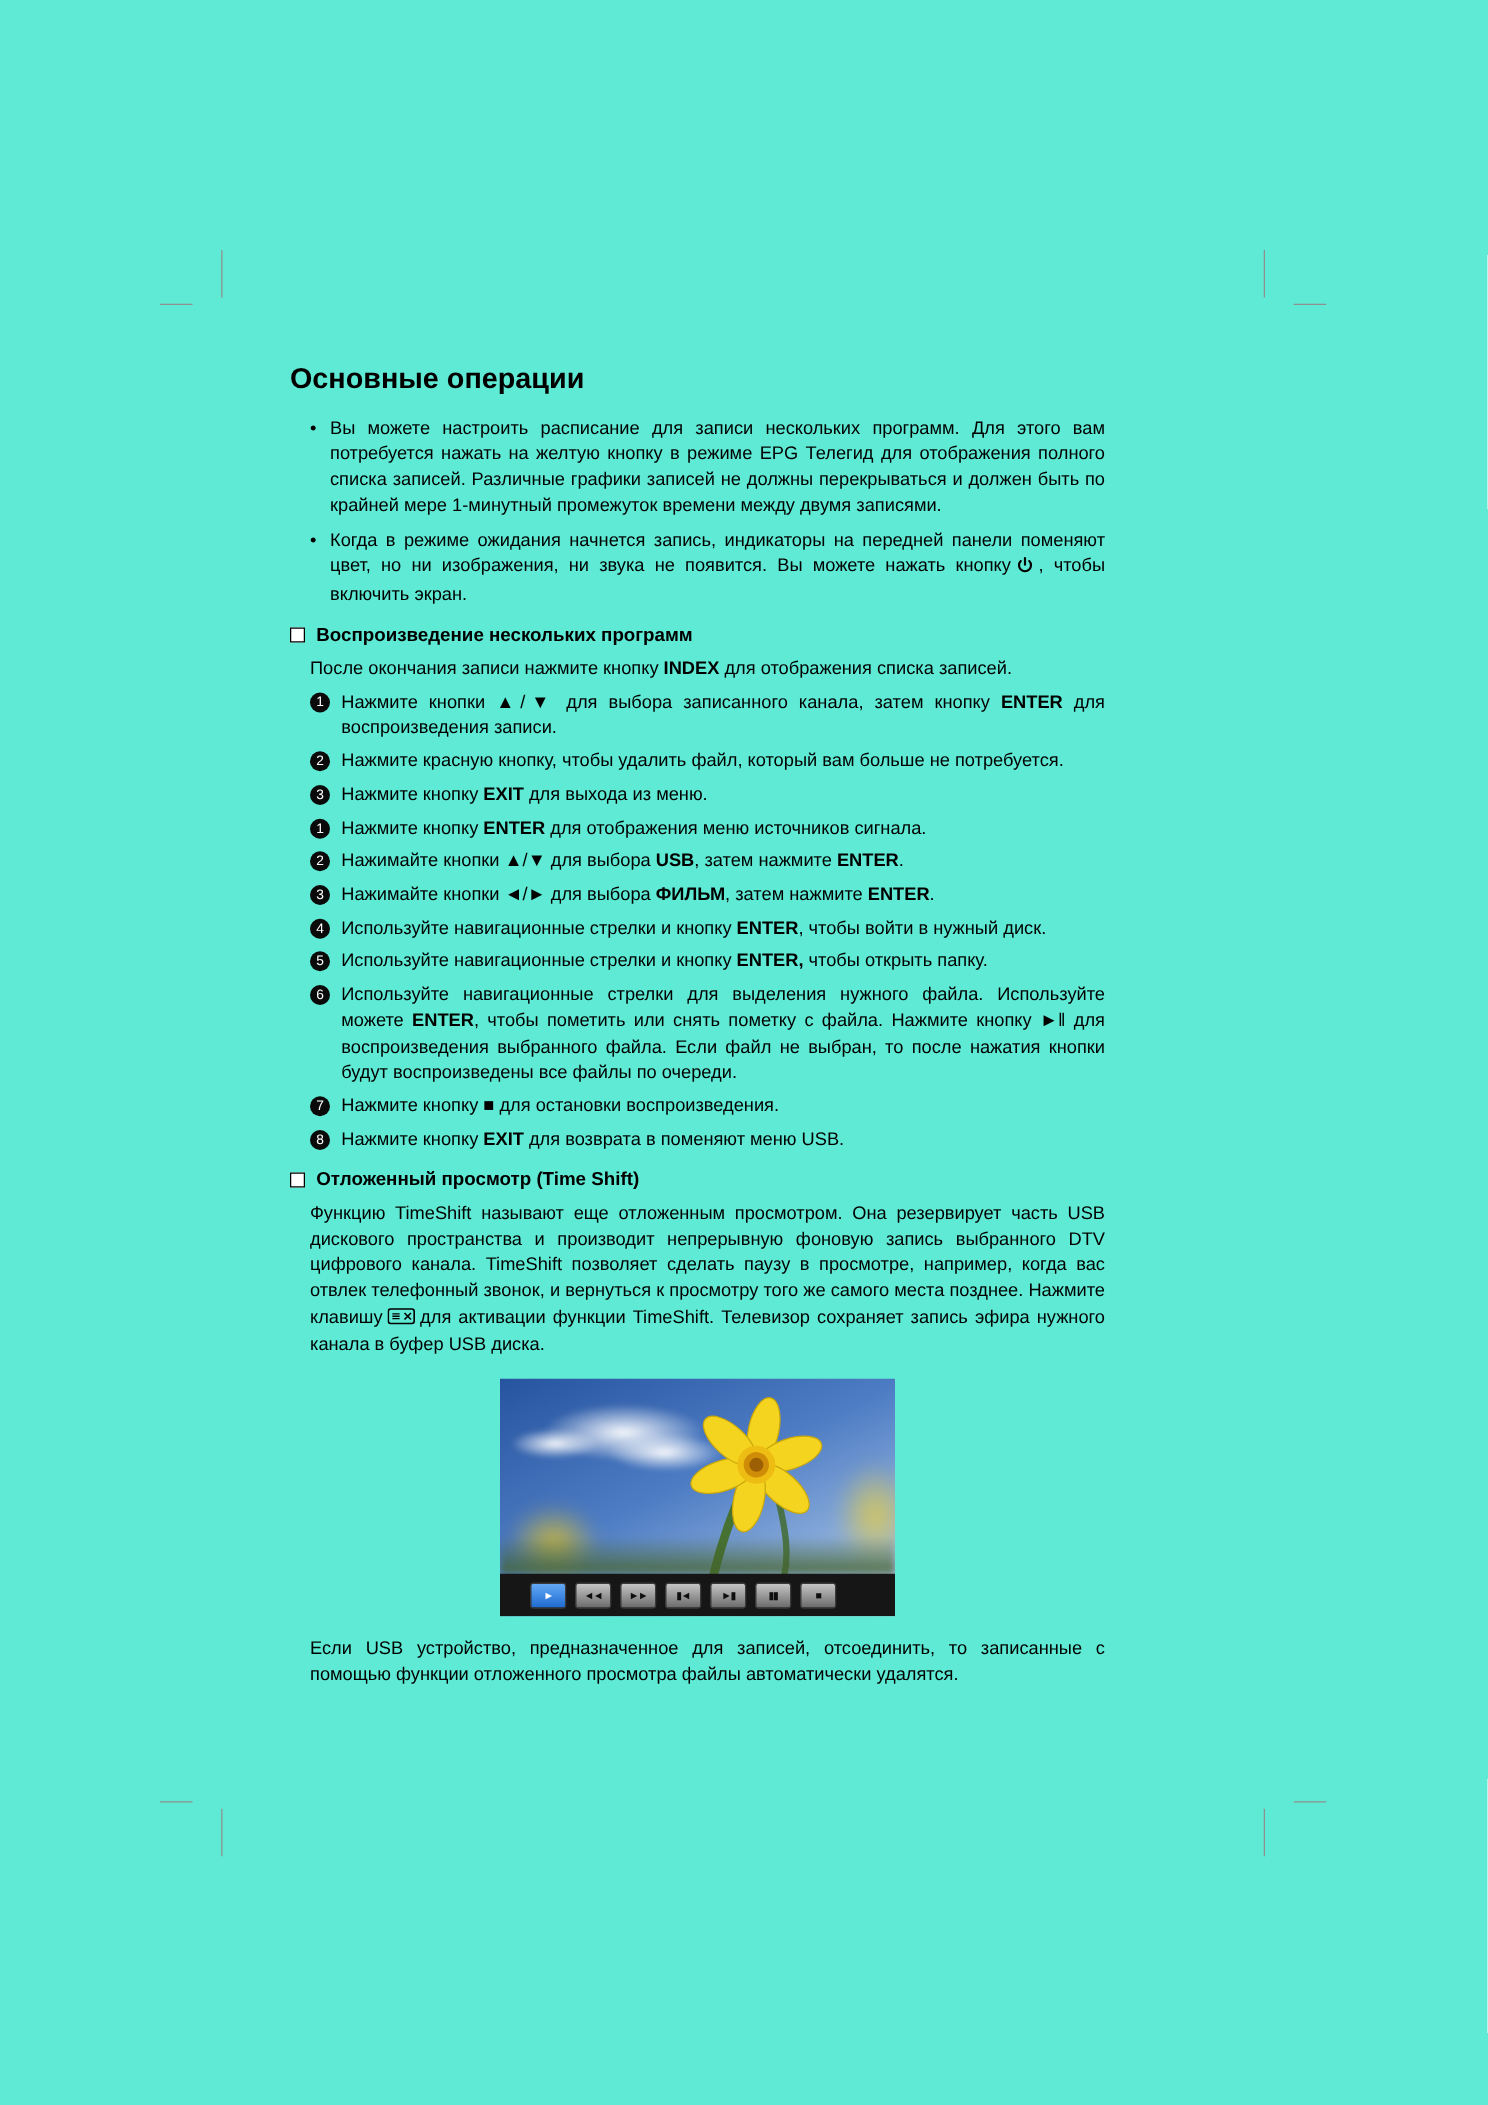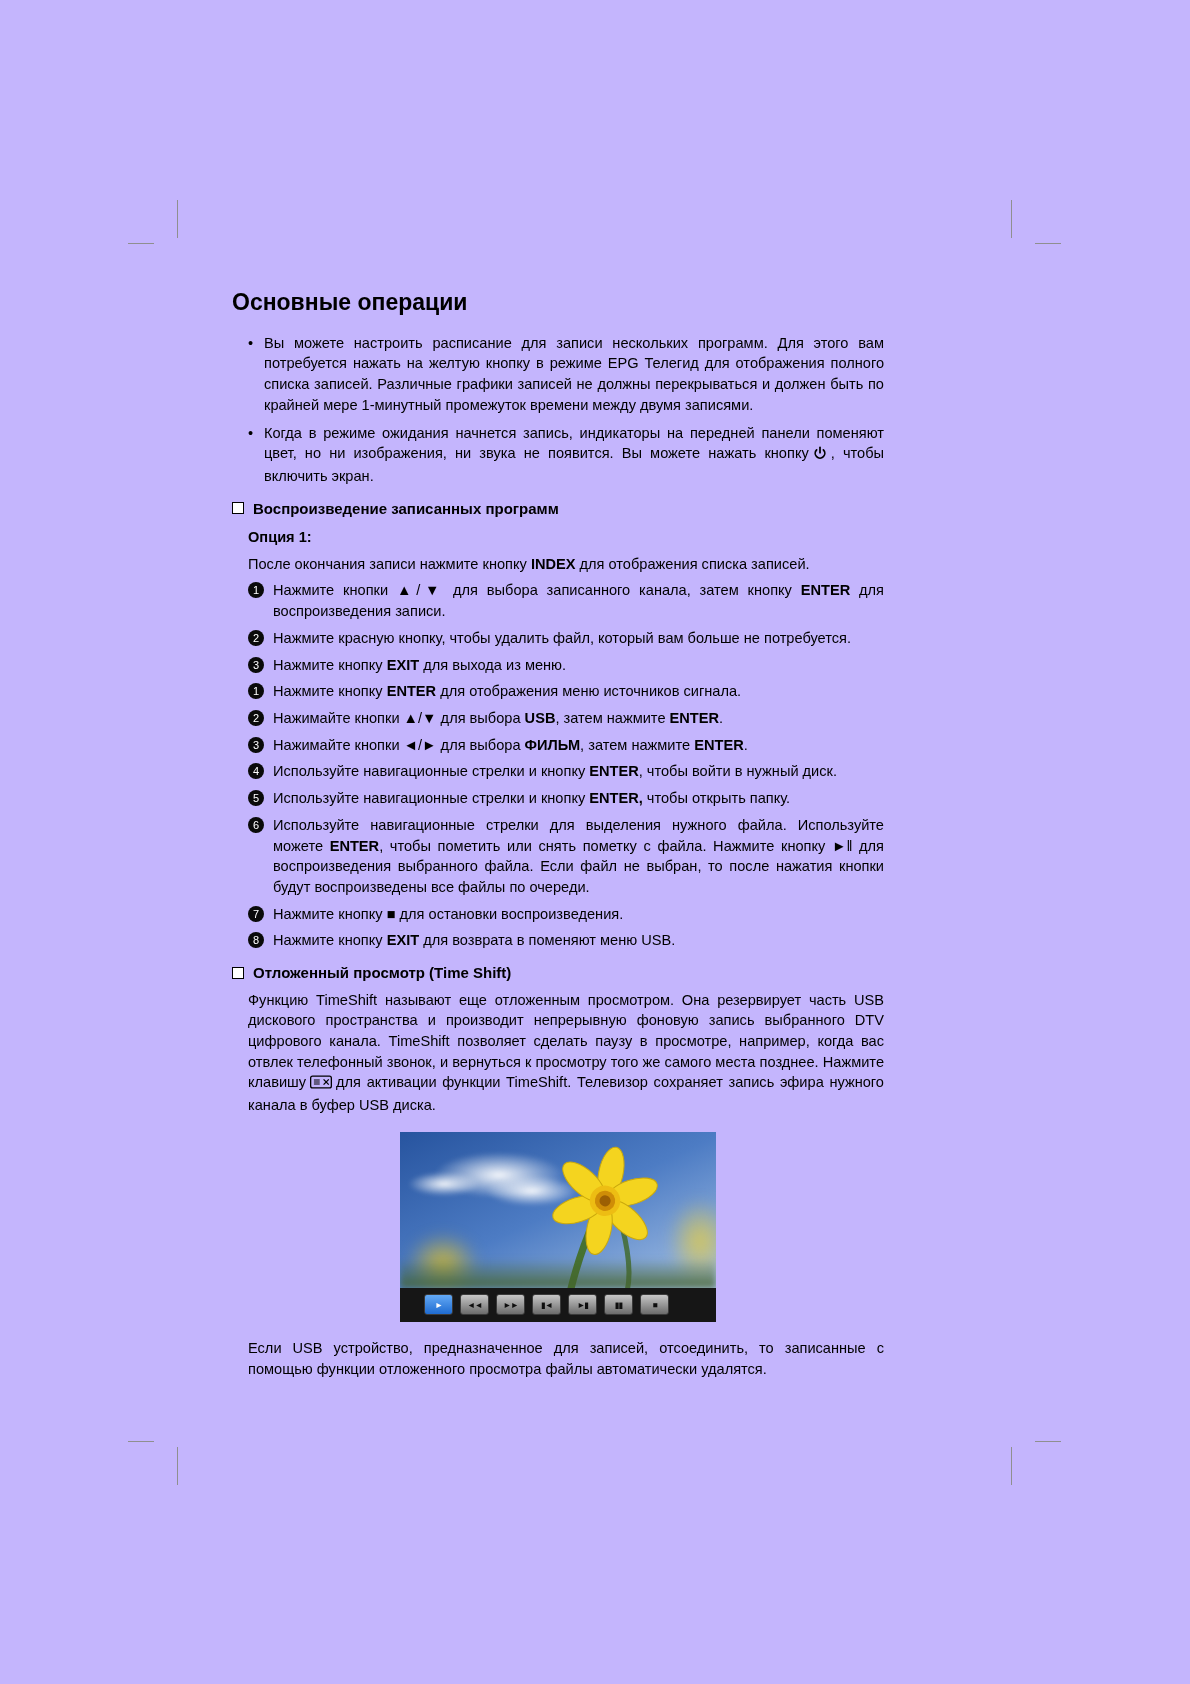--- a/index.html
+++ b/index.html
@@ -1,17 +1,17 @@
 <!DOCTYPE html>
 <html><head>
 <meta charset="utf-8">
 <style>
   html,body{margin:0;padding:0;background:#ffffff;}
   body{font-family:"Liberation Sans",sans-serif;color:#000;}
-  .page{position:relative;width:1190px;height:1684px;background:#c4b5fd;overflow:hidden;}
+  .page{position:relative;width:1190px;height:1684px;background:#5eead4;overflow:hidden;}
   .crop{position:absolute;background:#8f8f8f;}
   .content{position:absolute;left:232px;top:286px;width:652px;font-size:14.6px;line-height:1.42;}
   h1.title{font-size:23px;font-weight:bold;margin:0 0 14px 0;}
   .jt{text-align:justify;margin:0;flex:1;}
   b{font-weight:bold;}
   .bullet{display:flex;gap:7px;padding-left:16px;margin:7px 0;}
   .bullet .marker{flex:0 0 9px;}
   .section-h{display:flex;align-items:center;gap:9px;font-weight:bold;font-size:15px;margin:11px 0 6px 0;}
   .sq{width:10px;height:10px;border:1.6px solid #000;flex:0 0 auto;background:#fff;}
   .opt-label{font-weight:bold;padding-left:16px;margin:8px 0 4px 0;}
@@ -72,24 +72,23 @@
       <p class="jt">
         <span>Когда в режиме ожидания начнется запись, индикаторы на передней панели поменяют цвет, но ни изображения, ни звука не появится. Вы можете нажать кнопку</span><span class="icon-inline"><svg width="14" height="14" viewBox="0 0 24 24">
               <path d="M12 2.5v9" stroke="#000" stroke-width="3" stroke-linecap="round"></path>
               <path d="M6.2 6.6a8.2 8.2 0 1 0 11.6 0" fill="none" stroke="#000" stroke-width="3" stroke-linecap="round"></path>
             </svg></span><span>, чтобы включить экран.</span>
       </p>
     </div>
 
     <div class="section-h">
       <span class="sq"></span>
-      <span>Воспроизведение записанных программ</span>
-    </div>
-
-    <p class="opt-label">Опция 1:</p>
+      <span>Воспроизведение нескольких программ</span>
+    </div>
+
 
     <p class="jt ind"><span>После окончания записи нажмите кнопку </span><b>INDEX</b><span> для отображения списка записей.</span></p>
 
     <div class="step">
       <span class="num">1</span>
       <p class="jt"><span>Нажмите кнопки ▲/▼ для выбора записанного канала, затем кнопку </span><b>ENTER</b><span> для воспроизведения записи.</span></p>
     </div>
     <div class="step">
       <span class="num">2</span>
       <p class="jt"><span>Нажмите красную кнопку, чтобы удалить файл, который вам больше не потребуется.</span></p>

